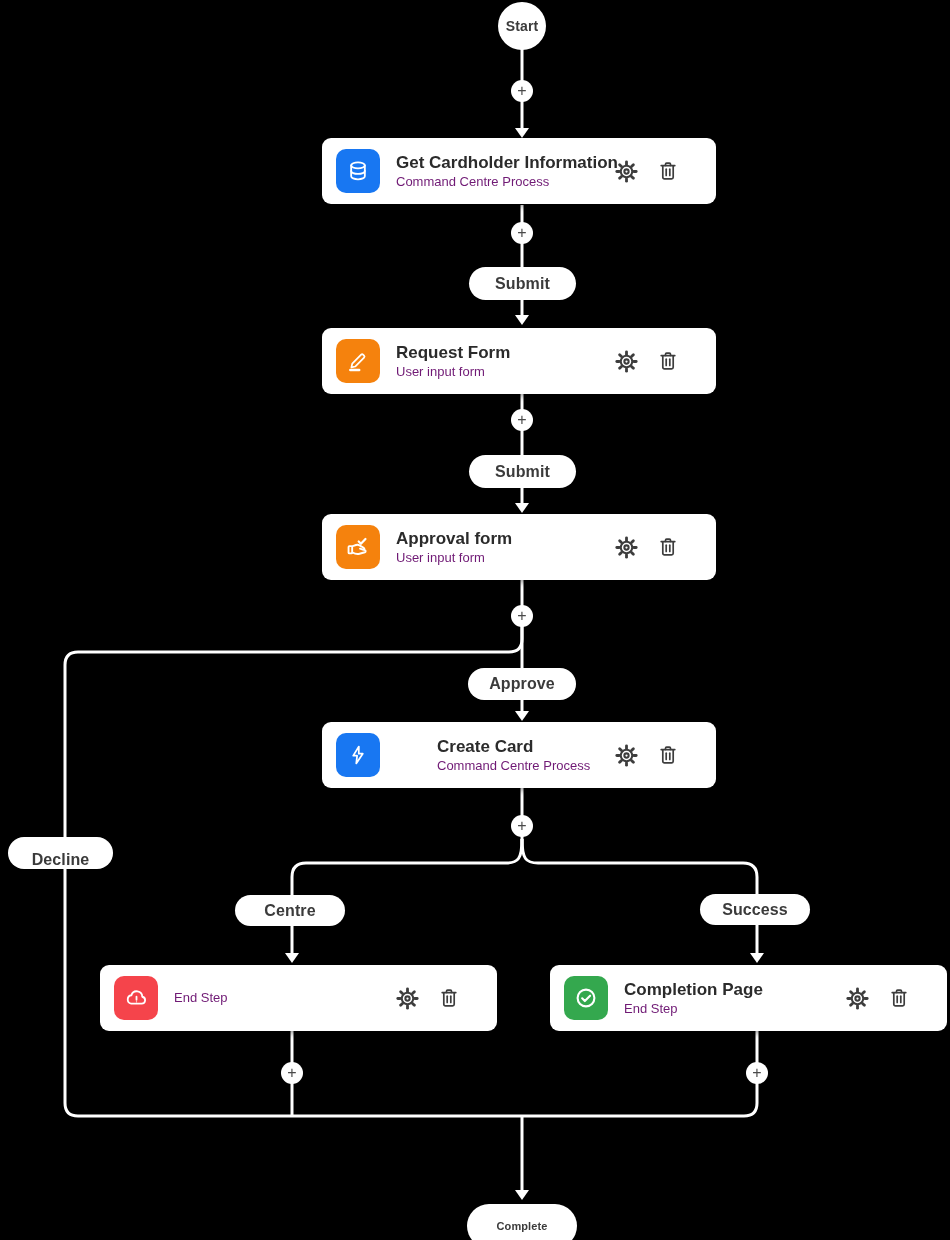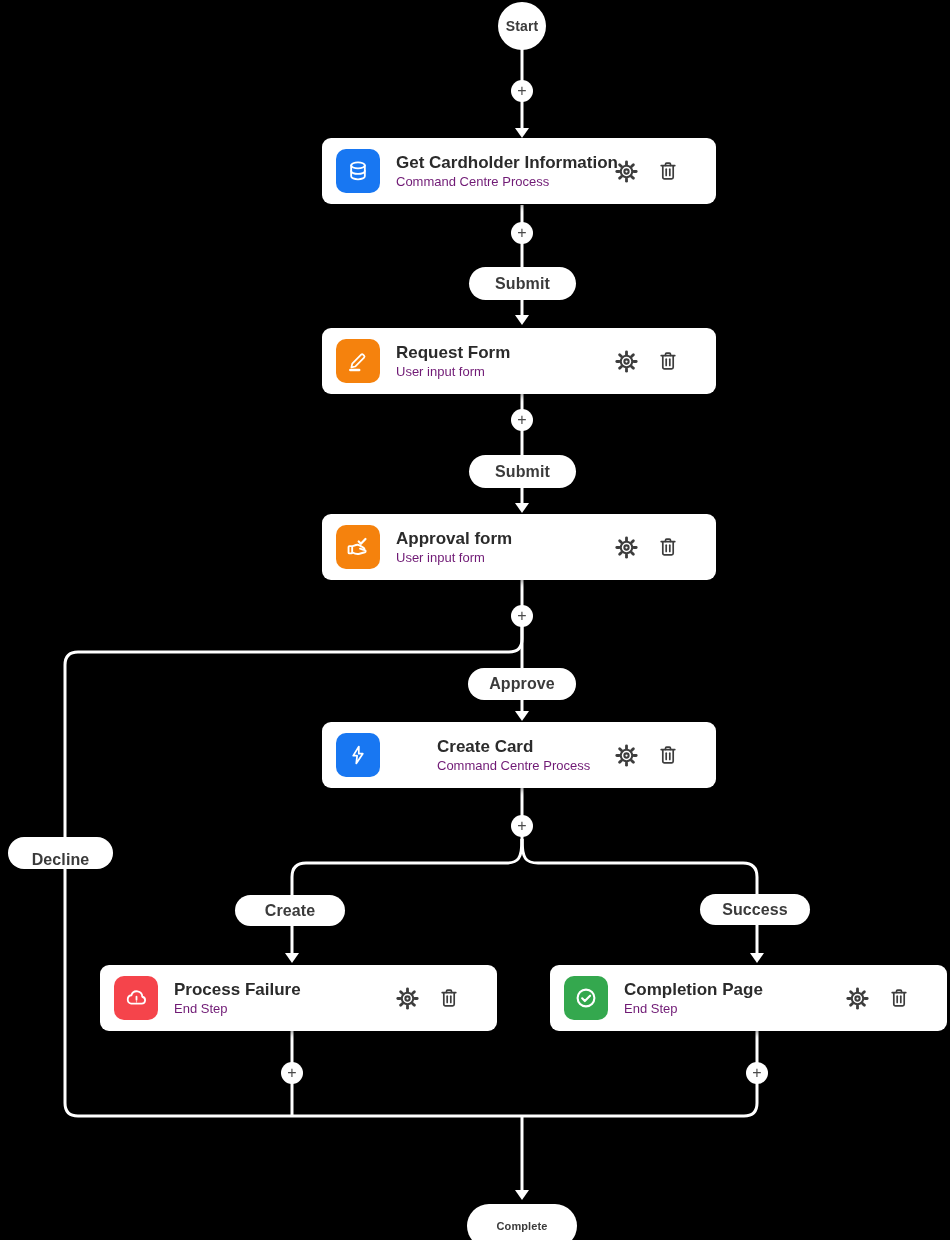--- a/index.html
+++ b/index.html
@@ -127,21 +127,21 @@
   <div class="pill" style="left:469px;top:447px;width:107px;height:33px;">
     <span>Submit</span>
   </div>
   <div class="pill" style="left:468px;top:660px;width:108px;height:32px;">
     <span>Approve</span>
   </div>
   <div class="pill" style="left:8px;top:829px;width:105px;height:32px;align-items:flex-end;">
     <span>Decline</span>
   </div>
   <div class="pill" style="left:235px;top:887px;width:110px;height:31px;">
-    <span>Create</span>
+    <span>Centre</span>
   </div>
   <div class="pill" style="left:700px;top:886px;width:110px;height:31px;">
     <span>Success</span>
   </div>
 
   <div class="pill terminal" style="left:467px;top:1196px;width:110px;height:44px;font-size:11px;">
     <span>Complete</span>
   </div>
 
   <div class="node" style="left:322px;top:130px;width:394px;">
@@ -315,21 +315,20 @@
 
   <div class="node" style="left:100px;top:957px;width:397px;">
     <div class="node-icon" style="background: rgb(245, 68, 75);">
       <svg width="27" height="27" viewBox="0 0 24 24" fill="none" stroke="#fff" stroke-width="1.6" stroke-linecap="round" stroke-linejoin="round">
         <path d="M7.3 16.6 h9.3 a3.1 3.1 0 0 0 0.5 -6.15 A4.9 4.9 0 0 0 7.5 9.1 3.8 3.8 0 0 0 7.3 16.6 z"></path>
         <path d="M12 10.4 v2.7"></path>
         <circle cx="12" cy="14.9" r="0.55" fill="#fff" stroke="none"></circle>
       </svg>
     </div>
     <div class="node-text">
-      <div class="node-title">Process Failure</div>
       <div class="node-subtitle">End Step</div>
     </div>
     <div class="node-actions">
       <button class="icon-btn">
         <svg width="27" height="27" viewBox="0 0 24 24">
           <g fill="none" stroke="#3d3d3d" stroke-width="1.8">
               <circle cx="12" cy="12" r="5.1"></circle>
               <circle cx="12" cy="12" r="1.9"></circle>
             </g>
           <g fill="none" stroke="#3d3d3d" stroke-width="2.5" stroke-linecap="round">

